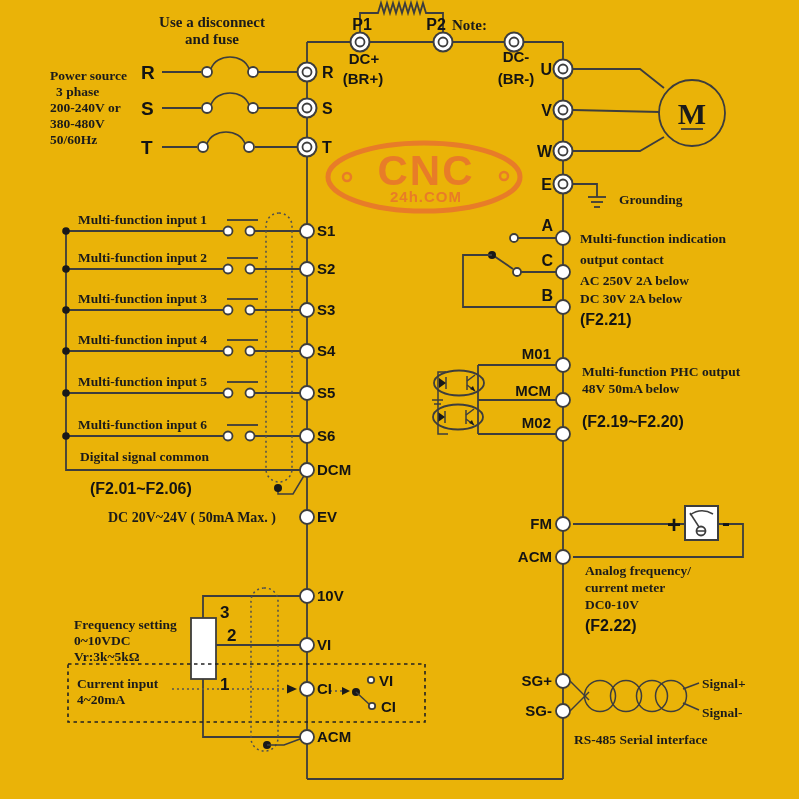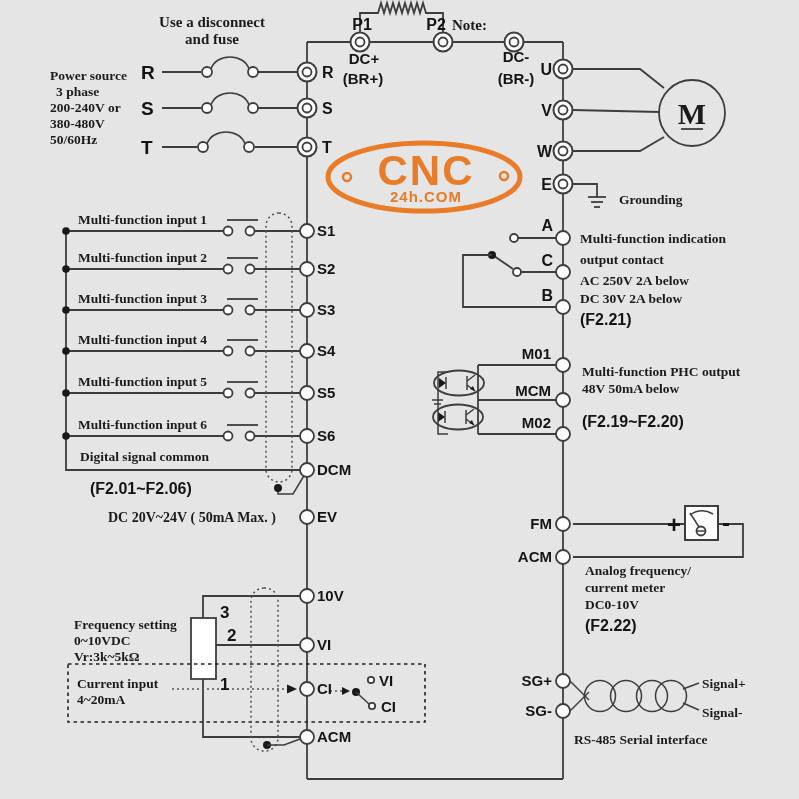--- a/index.html
+++ b/index.html
@@ -1,16 +1,16 @@
 <!DOCTYPE html>
 <html><head>
 <meta charset="utf-8">
 <style>
   html,body{margin:0;padding:0;background:#ffffff;}
-  .stage{width:799px;height:799px;position:relative;background:#e5e5e5;overflow:hidden;}
+  .stage{width:799px;height:799px;position:relative;background:#eab308;overflow:hidden;}
   svg{display:block;}
   .sf{font-family:"Liberation Serif",serif;font-weight:700;fill:#1b1b1b;}
   .sn{font-family:"Liberation Sans",sans-serif;font-weight:700;fill:#141414;}
   .mid{text-anchor:middle;}
   .end{text-anchor:end;}
   .f13{font-size:13.5px;} .f14{font-size:14px;} .f15{font-size:15px;}
   .f16{font-size:16px;} .f17{font-size:17px;} .f19{font-size:19px;}
   .f24{font-size:24px;} .f30{font-size:30px;}
   .w{stroke:#3d3d3d;stroke-width:1.8;fill:none;}
   .w2{stroke:#3d3d3d;stroke-width:1.5;fill:none;}

